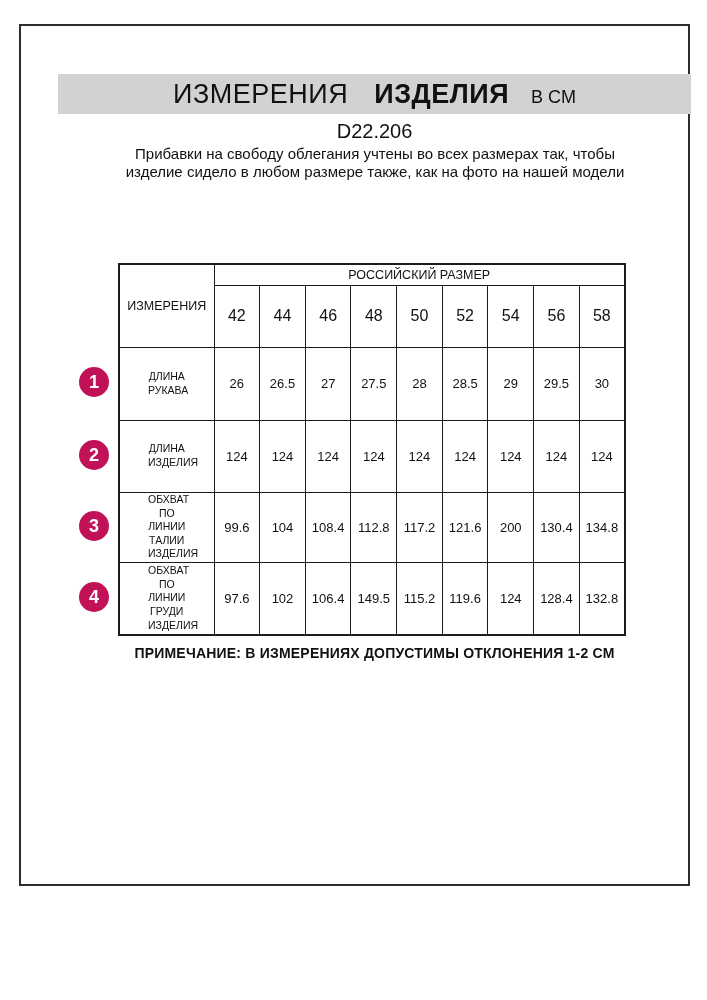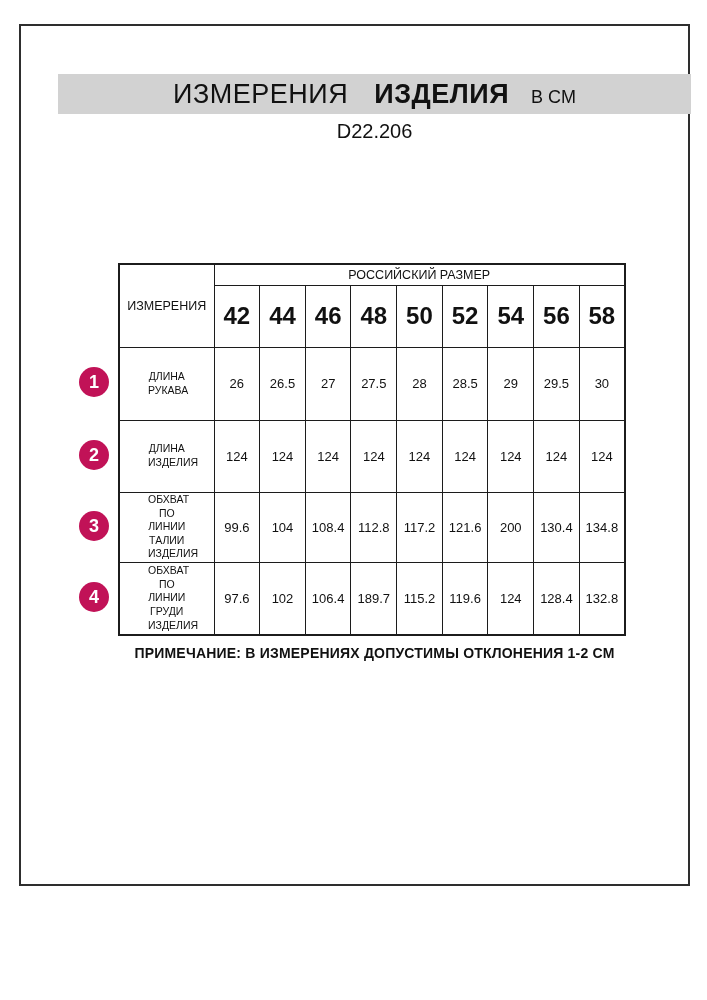--- a/index.html
+++ b/index.html
@@ -16,21 +16,21 @@
   .title-bar .t3 { font-size:18px; font-weight:400; margin-left:22px; }
   .model { position:absolute; top:94px; left:0; width:707px; text-align:center; font-size:20px; }
   .desc  { position:absolute; top:119px; left:98px; width:512px; text-align:center;
            font-size:15px; line-height:17.5px; }
   .size-table { position:absolute; left:97px; top:237px; border-collapse:collapse;
                 table-layout:fixed; width:508px; border:2px solid var(--line); }
   .size-table td { border:1.5px solid var(--line); text-align:center; vertical-align:middle;
                    padding:0; overflow:hidden; }
   .col-label { width:95px; }
   tr.r-group td { height:21px; font-size:12.5px;margin-top:12px; }
-  tr.r-sizes td { height:62px; font-size:24px; font-weight:700; }
+  tr.r-sizes td { height:62px; font-size:16px; font-weight:400; }
   td.corner { font-size:11.5px; }
   tr.r-data td { font-size:13px; }
   tr.r-data td.label { font-size:10.5px; line-height:1.3; padding:0 28px; }
   .r1 td { height:73px; } .r2 td { height:72px; } .r3 td { height:70px;margin-left:38px; } .r4 td { height:73px;margin-left:20px; }
   .badge { position:absolute; left:58px; width:30px; height:30px; border-radius:50%;
            background:var(--badge); color:#fff; font-weight:700; font-size:18px;
            display:flex; align-items:center; justify-content:center; }
   .note { position:absolute; top:619px; left:0; width:707px; text-align:center;
           font-weight:700; font-size:14px; letter-spacing:.2px; }
 </style>
@@ -38,20 +38,21 @@
 <body>
 
 <div class="page">
   <div class="frame">
 
     <div class="title-bar">
       <span class="t1">ИЗМЕРЕНИЯ</span><span class="t2">ИЗДЕЛИЯ</span><span class="t3">В СМ</span>
     </div>
 
     <div class="model">D22.206</div>
+    <div class="desc">Прибавки на свободу облегания учтены во всех размерах так, чтобы изделие сидело в любом размере также, как на фото на нашей модели</div>
 
     <table class="size-table">
       <colgroup>
         <col class="col-label">
           <col>
           <col>
           <col>
           <col>
           <col>
           <col>
@@ -109,21 +110,21 @@
           <td>121.6</td>
           <td>200</td>
           <td>130.4</td>
           <td>134.8</td>
         </tr>
         <tr class="r-data r4">
           <td class="label">ОБХВАТ ПО ЛИНИИ ГРУДИ ИЗДЕЛИЯ</td>
           <td>97.6</td>
           <td>102</td>
           <td>106.4</td>
-          <td>189.7</td>
+          <td>149.5</td>
           <td>115.2</td>
           <td>119.6</td>
           <td>124</td>
           <td>128.4</td>
           <td>132.8</td>
         </tr>
       </tbody>
     </table>
 
     <div class="badge" style="top:341px">1</div>

